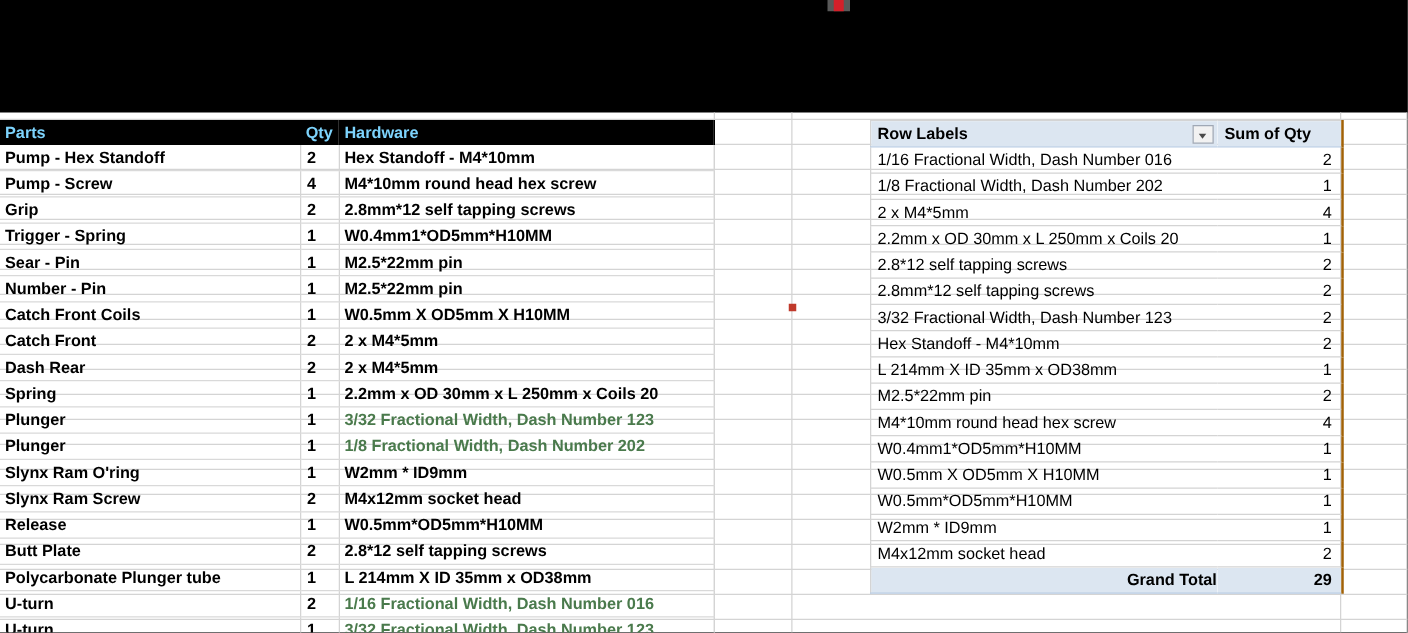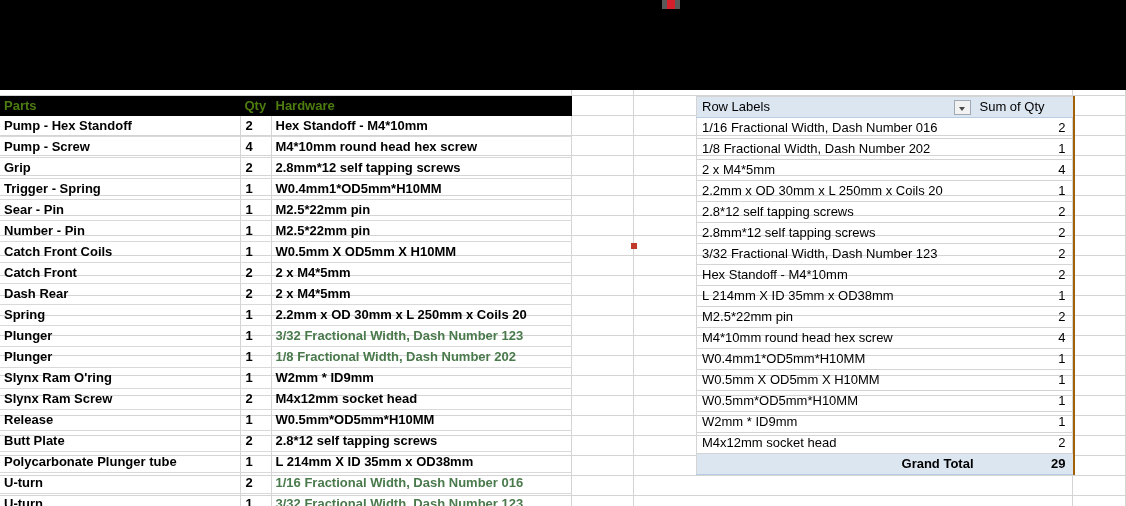--- a/index.html
+++ b/index.html
@@ -89,21 +89,21 @@
     border-bottom: 1px solid #D9D9D9;
     white-space: nowrap;
     overflow: hidden;
     text-align: left;
     font-weight: bold;
     color: #000000;
     vertical-align: middle;
   }
   #parts-table thead th {
     background: #000000;
-    color: #4d7c0f;
+    color: #7dd3fc;
     font-weight: bold;
     border-right: 1px solid #000000;
     border-bottom: none;
   }
   #parts-table tbody td.qty { text-align: left; padding-left: 5px; }
   #parts-table tbody tr td.green { color: #4A7A4C; }
 
   
   #pivot-table {
     position: absolute;
@@ -124,21 +124,21 @@
     border-bottom: 1px solid #D4D4D4;
     white-space: nowrap;
     overflow: hidden;
     color: #000000;
     vertical-align: middle;
     font-weight: normal;
     text-align: left;
   }
   #pivot-table thead th {
     background: #DCE6F1;
-    font-weight: normal;
+    font-weight: bold;
     border-bottom: 1px solid #B8CCE4;
     border-top: 1px solid #D4D4D4;
     position: relative;
   }
   #pivot-table thead th.sumhead { padding-left: 6px; }
   #pivot-table tbody td.num {
     text-align: right;
     padding-right: 7px;
     padding-left: 0;
   }

